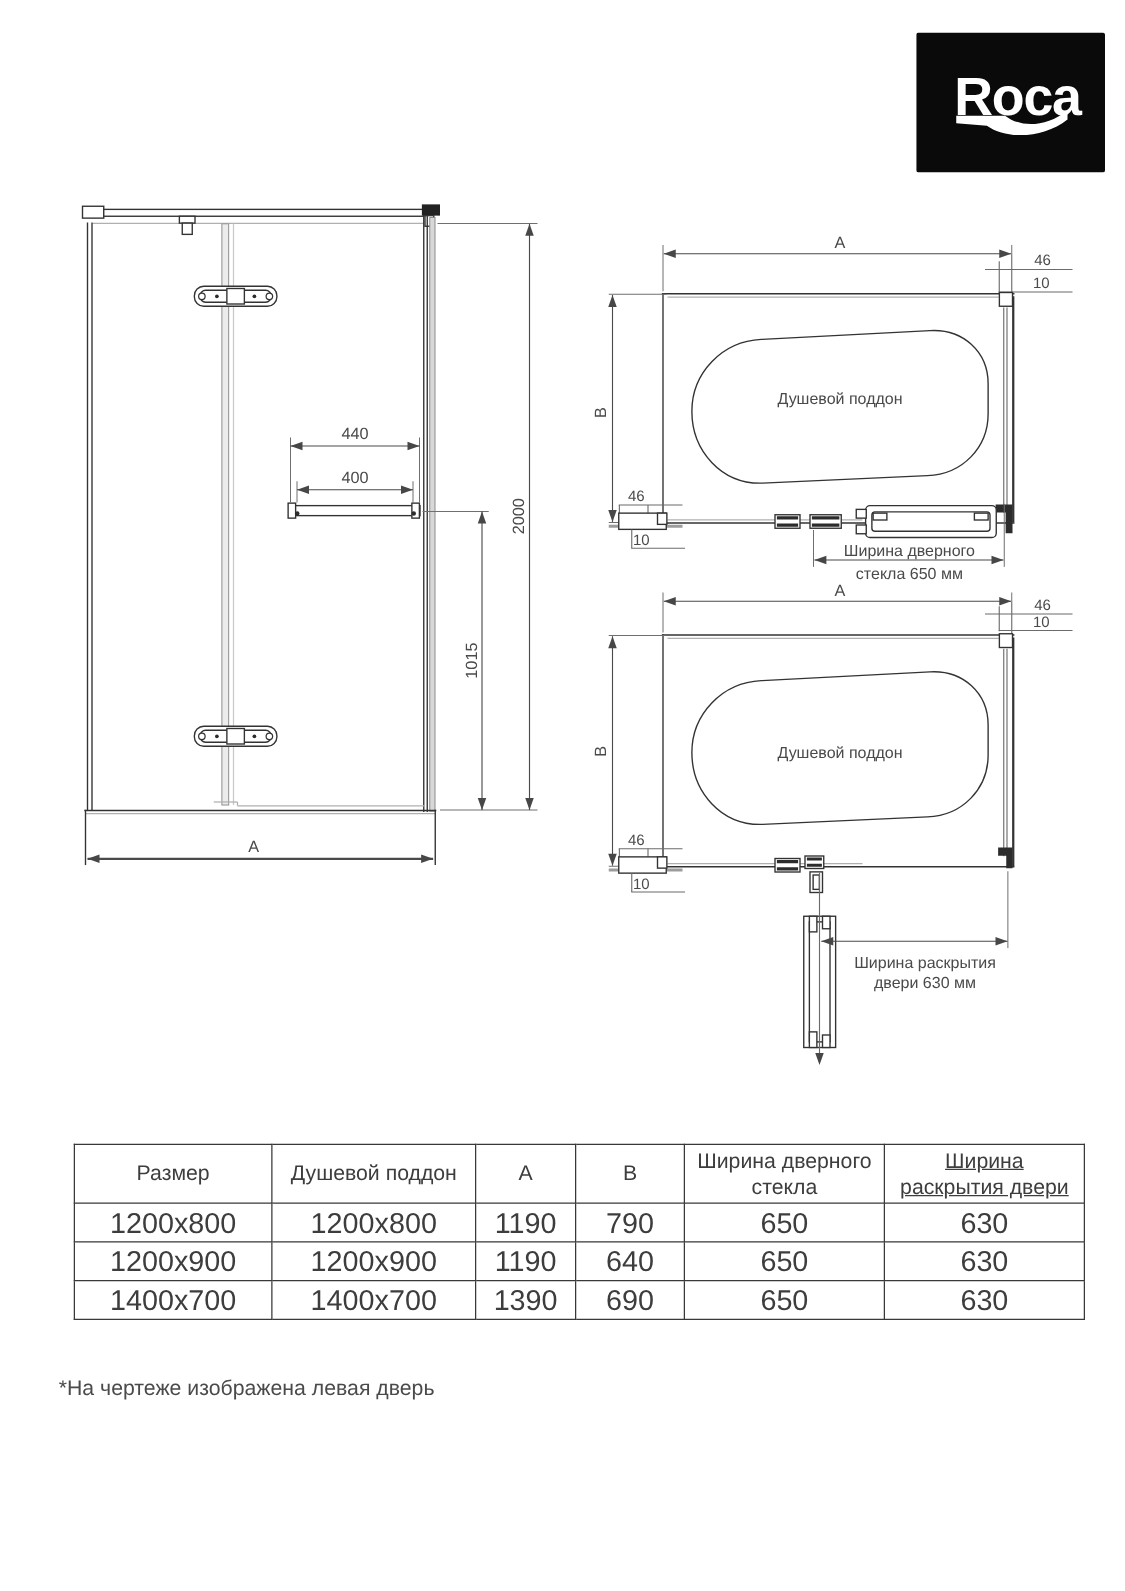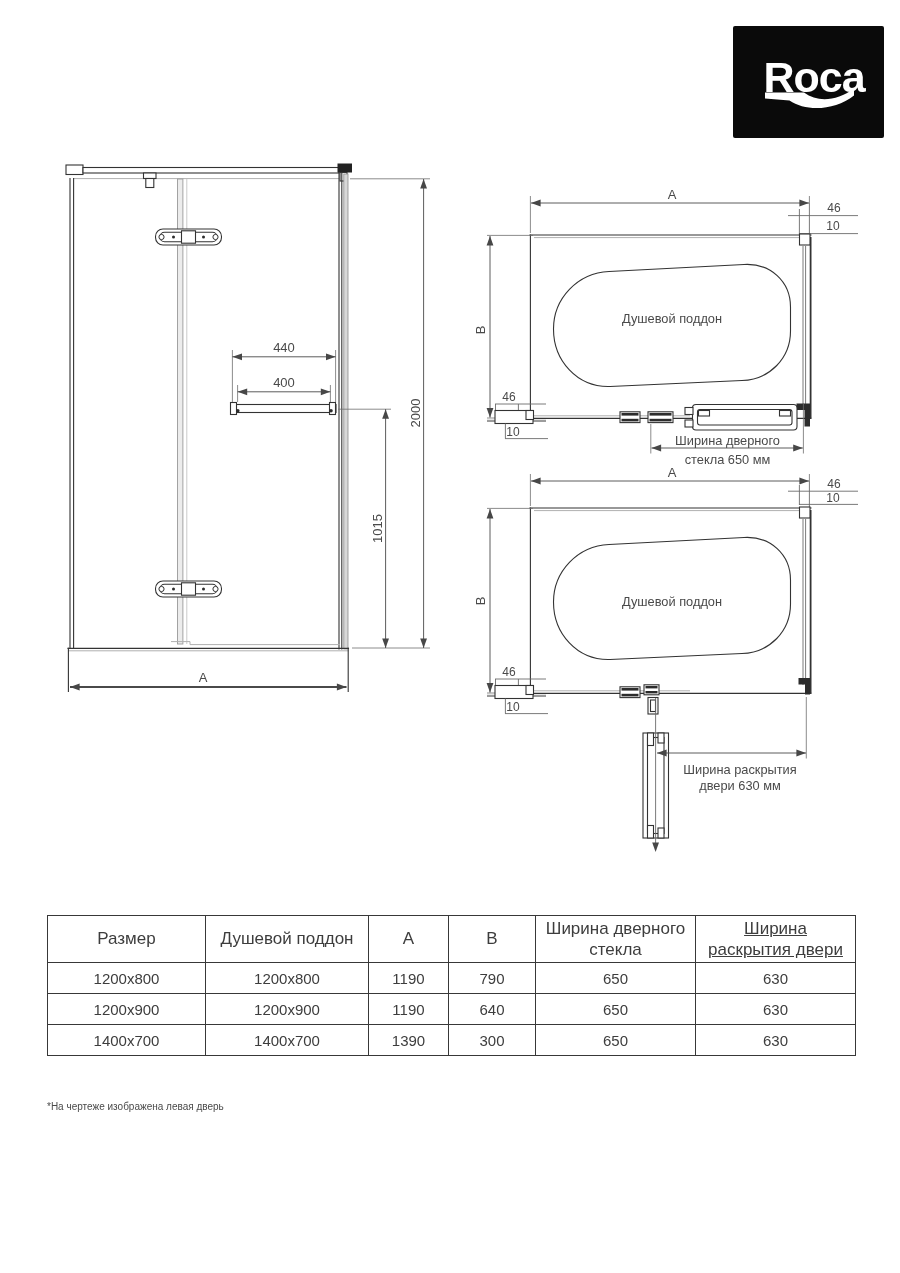--- a/index.html
+++ b/index.html
@@ -19,28 +19,28 @@
   .dim{stroke:#4a4a4a;stroke-width:0.9;fill:none;}
   .ext{stroke:#6f6f6f;stroke-width:0.8;fill:none;}
   .dk{fill:#2c2c2c;stroke:none;}
 
   .drawing text{font-family:"Liberation Sans",sans-serif;fill:#4a4a4a;}
   .t13{font-size:13px;text-anchor:middle;}
   .t12{font-size:12px;text-anchor:middle;}
   .lbl{font-size:12.8px;text-anchor:middle;fill:#3f3f3f;}
 
   
-  .spec-table{position:absolute;left:47px;top:915px;border-collapse:collapse;table-layout:fixed;}
+  .spec-table{position:absolute;left:59px;top:915px;border-collapse:collapse;table-layout:fixed;}
   .spec-table th,.spec-table td{border:1.6px solid #383838;text-align:center;vertical-align:middle;color:#3d3d3d;font-weight:400;padding:0;}
   .spec-table th{height:46px;font-size:17px;line-height:1.25;}
-  .spec-table td{height:30px;font-size:15px;}
+  .spec-table td{height:30px;font-size:23px;}
   .th-glass div{max-width:150px;margin:0 auto;}
   .th-open div{max-width:140px;margin:0 auto;text-decoration:underline;}
 
-  .footnote{position:absolute;left:47px;top:1101px;font-size:10px;color:#4a4a4a;}
+  .footnote{position:absolute;left:47px;top:1101px;font-size:17px;color:#4a4a4a;}
 </style>
 </head>
 <body>
 
 <div class="page">
 
   <div class="logo">
     <svg viewBox="0 0 151 112" width="151" height="112">
       <rect x="0" y="0" width="151" height="112" rx="2" fill="#0a0a0a"></rect>
       <text x="81" y="66" text-anchor="middle" fill="#ffffff" font-size="43" font-weight="bold" letter-spacing="-1">Roca</text>
@@ -342,21 +342,21 @@
         <td>1200x900</td>
         <td>1190</td>
         <td>640</td>
         <td>650</td>
         <td>630</td>
       </tr>
       <tr>
         <td>1400x700</td>
         <td>1400x700</td>
         <td>1390</td>
-        <td>300</td>
+        <td>690</td>
         <td>650</td>
         <td>630</td>
       </tr>
     </tbody>
   </table>
 
   <div class="footnote">*На чертеже изображена левая дверь</div>
 
 </div>
 

